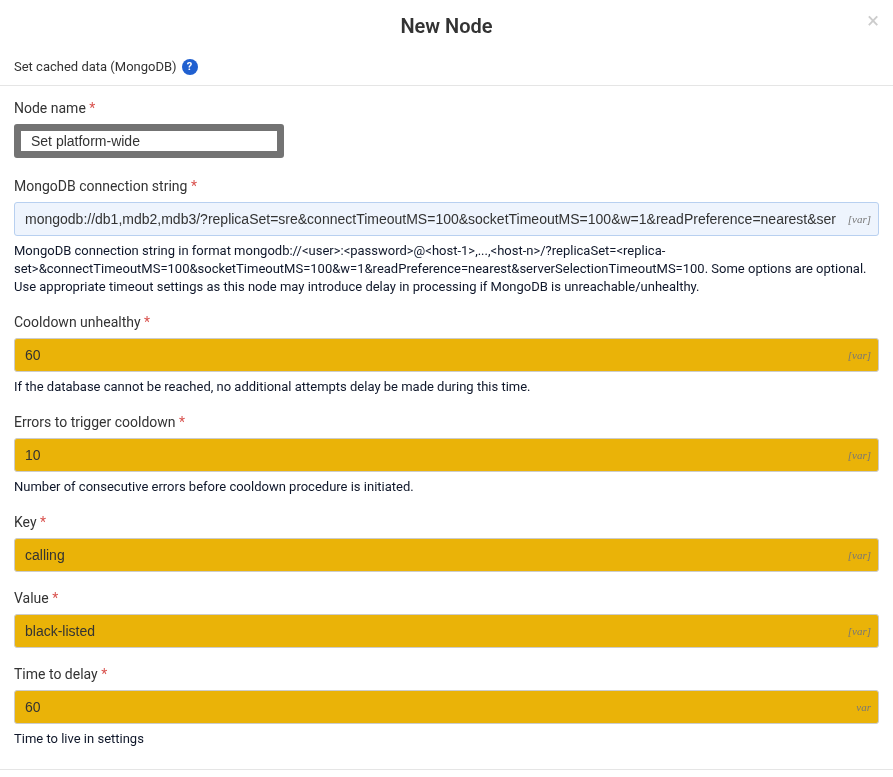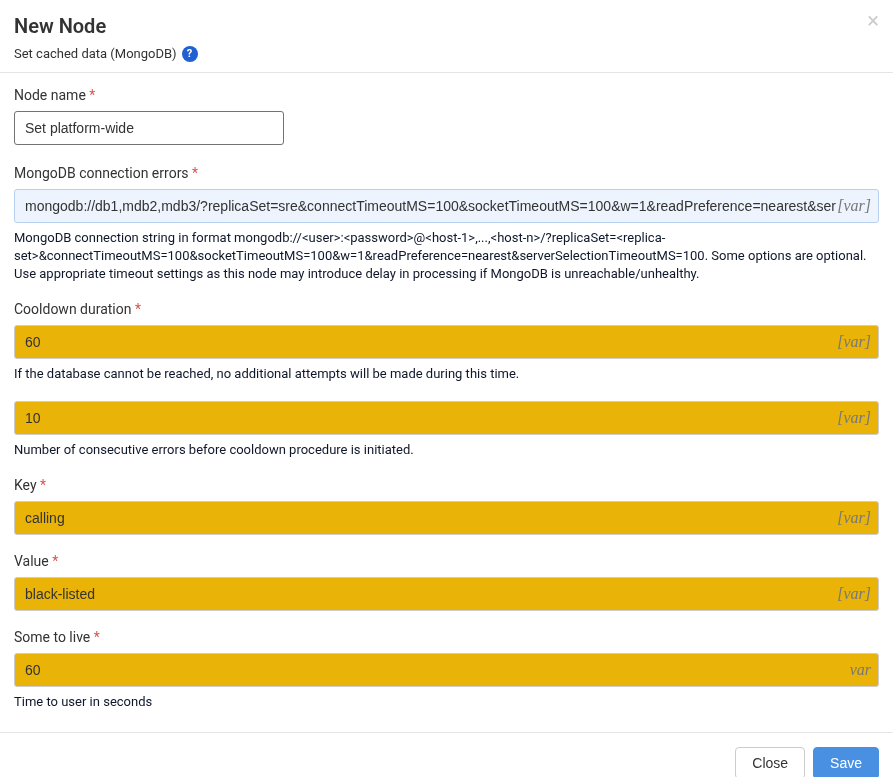--- a/index.html
+++ b/index.html
@@ -11,21 +11,22 @@
       width: 893px;
     }
     .modal-header {
       padding: 14px 14px 10px 14px;
       position: relative;
     }
     .modal-title {
       font-size: 20px;
       font-weight: 600;
       color: #333;
-      margin-bottom: 7px;
+      margin-bottom: 20px;
+      text-align: center;
     }
     .modal-subtitle {
       font-size: 13px;
       color: #333;
       display: inline-flex;
       align-items: center;
       gap: 5px;
     }
     .help-icon {
       display: inline-flex;
@@ -73,21 +74,21 @@
       margin-bottom: 8px;
     }
     .req { color: #d9534f; }
     .input-wrap {
       position: relative;
       display: flex;
       align-items: stretch;
     }
     .text-input {
       width: 100%;
-      border: 1px solid #737373;
+      border: 7px solid #737373;
       border-radius: 3px;
       padding: 7px 10px;
       font-size: 14px;
       color: #333;
       height: 34px;
       background: #fff;
     }
     .var-input {
       width: 100%;
       border: 1px solid #ccc;
@@ -100,21 +101,21 @@
     }
     .var-input.highlight {
       background: #eef4fd;
       border-color: #b8d0f0;
     }
     .var-badge {
       position: absolute;
       right: 8px;
       top: 50%;
       transform: translateY(-50%);
-      font-size: 16px;
+      font-size: 11px;
       color: #777;
       font-style: italic;
       pointer-events: none;
       font-family: "Times New Roman", serif;
     }
     .var-badge.nobr { font-style: italic; }
     .helptext {
       font-size: 13px;
       color: #0f172a;
       margin-top: 6px;
@@ -166,43 +167,47 @@
       <label class="form-label">
         <span>Node name</span>
         <span class="req"> *</span>
       </label>
       <input class="text-input" type="text" value="Set platform-wide" style="">
     </div>
   </div>
 
   <div class="form-group">
     <label class="form-label">
-      <span>MongoDB connection errors</span>
+      <span>MongoDB connection string</span>
       <span class="req"> *</span>
     </label>
     <div class="input-wrap">
       <input class="var-input highlight" type="text" value="mongodb://db1,mdb2,mdb3/?replicaSet=sre&amp;connectTimeoutMS=100&amp;socketTimeoutMS=100&amp;w=1&amp;readPreference=nearest&amp;serverSelectionTimeo" style="">
       <span class="var-badge">[var]</span>
     </div>
     <div class="helptext">MongoDB connection string in format mongodb://&lt;user&gt;:&lt;password&gt;@&lt;host-1&gt;,...,&lt;host-n&gt;/?replicaSet=&lt;replica-set&gt;&amp;connectTimeoutMS=100&amp;socketTimeoutMS=100&amp;w=1&amp;readPreference=nearest&amp;serverSelectionTimeoutMS=100. Some options are optional. Use appropriate timeout settings as this node may introduce delay in processing if MongoDB is unreachable/unhealthy.</div>
   </div>
 
   <div class="form-group">
     <label class="form-label">
-      <span>Cooldown duration</span>
+      <span>Cooldown unhealthy</span>
       <span class="req"> *</span>
     </label>
     <div class="input-wrap">
       <input class="var-input" type="text" value="60" style="">
       <span class="var-badge">[var]</span>
     </div>
-    <div class="helptext">If the database cannot be reached, no additional attempts will be made during this time.</div>
-  </div>
-
-  <div class="form-group">
+    <div class="helptext">If the database cannot be reached, no additional attempts delay be made during this time.</div>
+  </div>
+
+  <div class="form-group">
+    <label class="form-label">
+      <span>Errors to trigger cooldown</span>
+      <span class="req"> *</span>
+    </label>
     <div class="input-wrap">
       <input class="var-input" type="text" value="10" style="">
       <span class="var-badge">[var]</span>
     </div>
     <div class="helptext">Number of consecutive errors before cooldown procedure is initiated.</div>
   </div>
 
   <div class="form-group">
     <label class="form-label">
       <span>Key</span>
@@ -220,28 +225,28 @@
       <span class="req"> *</span>
     </label>
     <div class="input-wrap">
       <input class="var-input" type="text" value="black-listed" style="">
       <span class="var-badge">[var]</span>
     </div>
   </div>
 
   <div class="form-group" style="margin-bottom:6px;">
     <label class="form-label">
-      <span>Some to live</span>
+      <span>Time to delay</span>
       <span class="req"> *</span>
     </label>
     <div class="input-wrap">
       <input class="var-input" type="text" value="60" style="">
       <span class="var-badge nobr">var</span>
     </div>
-    <div class="helptext">Time to user in seconds</div>
+    <div class="helptext">Time to live in settings</div>
   </div>
 
 </div>
 
 <div class="modal-footer">
   <button class="btn btn-default">Close</button>
   <button class="btn btn-primary">Save</button>
 </div>
 
 </body></html>

